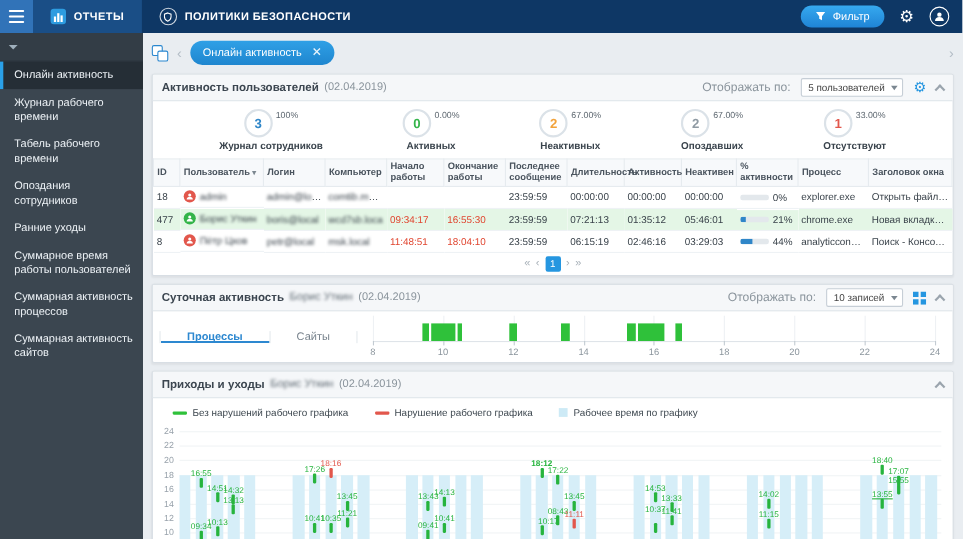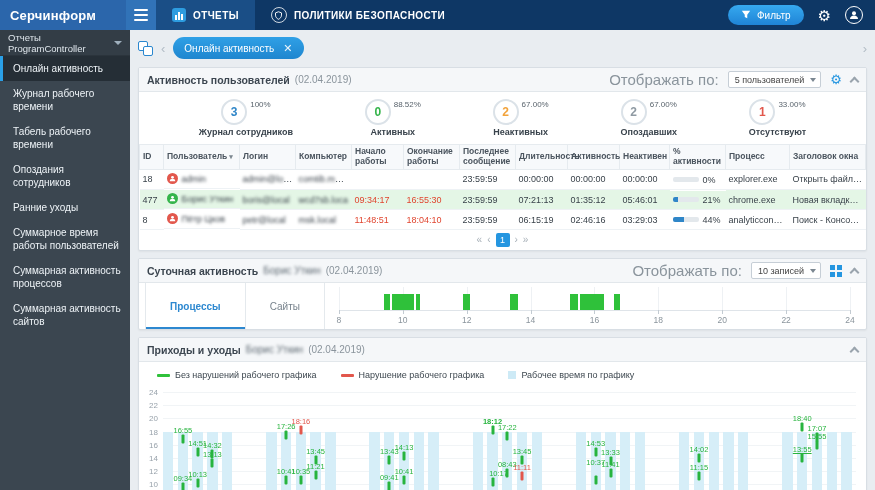--- a/index.html
+++ b/index.html
@@ -43,21 +43,21 @@
   .tab-pill { height: 22px; background: linear-gradient(#2fa0e6,#1f86cf); border-radius: 12px; color: #fff; font-size: 10px; display: flex; align-items: center; gap: 9px; padding: 0 11px; cursor: pointer; }
   .tab-close { font-size: 11px; line-height: 1; cursor: pointer; opacity: .9; }
 
   
   .panel { background: #fff; border: 1px solid #d8dee4; border-radius: 2px; box-shadow: 0 1px 2px rgba(0,0,0,.05); flex-shrink: 0; }
   .p-head { height: 24px; background: #f5f7f9; border-bottom: 1px solid #e2e7eb; display: flex; align-items: center; padding: 0 8px; gap: 5px; }
   .p-title { font-size: 10.5px; font-weight: bold; color: #3c4650; }
   .p-user { font-size: 10px; color: #5f6a73; filter: blur(1.6px); }
   .p-date { font-size: 10px; color: #8a949c; }
   .p-right { margin-left: auto; display: flex; align-items: center; gap: 9px; }
-  .disp-label { font-size: 15px; color: #8a949c; }
+  .disp-label { font-size: 11px; color: #8a949c; }
   .fake-select { position: relative; height: 17px; border: 1px solid #c6ced6; border-radius: 2px; background: #fff; font-size: 9px; color: #444; display: flex; align-items: center; padding: 0 16px 0 6px; cursor: pointer; }
   .fake-select .caret-down { position: absolute; right: 4px; top: 6px; border-top-color: #7b8791; border-left-width: 3.5px; border-right-width: 3.5px; }
   .p-gear { color: #2596e0; font-size: 13px; line-height: 1; cursor: pointer; }
   .chev-up { width: 7px; height: 7px; border-top: 2px solid #9aa4ad; border-right: 2px solid #9aa4ad; transform: rotate(-45deg); margin-top: 3px; cursor: pointer; }
 
   
   .summary { height: 52px; display: flex; align-items: center; justify-content: space-around; padding: 0 24px; }
   .sum-item { display: flex; flex-direction: column; align-items: center; }
   .sum-top { display: flex; align-items: flex-start; gap: 3px; }
   .sum-circle { width: 26px; height: 26px; border: 2px solid #dbe2e8; border-radius: 50%; display: flex; align-items: center; justify-content: center; }
@@ -77,21 +77,21 @@
   .time-violation { color: #e0452f; }
   .pct-cell { display: flex; align-items: center; gap: 4px; }
   .pct-track { width: 26px; height: 5px; background: #e3e8ec; border-radius: 2px; overflow: hidden; display: inline-block; }
   .pct-fill { display: block; height: 100%; background: #2f86c8; }
   .pagination { height: 20px; display: flex; align-items: center; justify-content: center; gap: 5px; font-size: 10px; color: #a7b0b8; }
   .page-box { width: 14px; height: 14px; background: #2596e0; color: #fff; border-radius: 2px; display: flex; align-items: center; justify-content: center; font-size: 9px; cursor: pointer; }
   .pg-arrow { cursor: pointer; line-height: 1; }
 
   
   .daily-body { height: 46px; display: flex; align-items: stretch; }
-  .d-tabs { display: flex; }
+  .d-tabs { display: flex; align-items: center; }
   .d-tab { padding: 0 24px; display: flex; align-items: center; font-size: 10px; color: #77828c; border-right: 1px solid #e4e9ed; cursor: pointer; }
   .d-tab:first-child { border-left: 1px solid #e4e9ed; margin-left: 6px; }
   .d-tab.active { color: #2d88d0; font-weight: bold; box-shadow: inset 0 -2px 0 #2d88d0; }
   .timeline { flex: 1; position: relative; margin: 0 16px 0 14px; }
   .tl-axis { position: absolute; left: 0; right: 0; top: 27px; height: 1px; background: #dfe4e9; }
   .tl-grid { position: absolute; top: 4px; height: 23px; width: 1px; background: #eef1f4; }
   .tl-tick { position: absolute; top: 27px; height: 4px; width: 1px; background: #c3cbd2; }
   .tl-label { position: absolute; top: 32px; transform: translateX(-50%); font-size: 8.5px; color: #8a949c; }
   .tl-seg { position: absolute; top: 11px; height: 16px; background: #2fc13a; min-width: 2px; }
 
@@ -111,21 +111,20 @@
   .a-marker.green { background: #27b43e; } .a-marker.red { background: #e2574c; }
   .a-time { position: absolute; transform: translate(-50%,-100%); font-size: 7.5px; white-space: nowrap; }
   .a-time.green { color: #27b43e; } .a-time.red { color: #e2574c; }
 </style>
 </head>
 <body>
 
 <div class="app">
 
   <div class="header">
-    <div class="logo">Серчинформ</div>
     <div class="hamburger">
         <span></span>
         <span></span>
         <span></span>
       </div>
     <div class="nav">
         <div class="nav-tab active">
           <span class="nav-ic reports">
             <span></span>
             <span></span>
@@ -155,21 +154,20 @@
           <circle cx="5" cy="3.3" r="2" fill="#fff"></circle>
           <path d="M1 9c0-2.3 1.8-3.5 4-3.5S9 6.7 9 9z" fill="#fff"></path>
         </svg>
     </div>
   </div>
 
   <div class="main">
 
     <div class="sidebar">
       <div class="sb-selector">
-        <span>Отчеты ProgramController</span>
         <span class="caret-down"></span>
       </div>
       <div>
           <div class="sb-item active">Онлайн активность</div>
           <div class="sb-item">Журнал рабочего времени</div>
           <div class="sb-item">Табель рабочего времени</div>
           <div class="sb-item">Опоздания сотрудников</div>
           <div class="sb-item">Ранние уходы</div>
           <div class="sb-item">Суммарное время работы пользователей</div>
           <div class="sb-item">Суммарная активность процессов</div>
@@ -215,21 +213,21 @@
                 </div>
                 <div class="sum-pct">100%</div>
               </div>
               <div class="sum-label">Журнал сотрудников</div>
             </div>
             <div class="sum-item">
               <div class="sum-top">
                 <div class="sum-circle">
                   <div class="sum-value" style="color: rgb(52, 180, 74);">0</div>
                 </div>
-                <div class="sum-pct">88.52%</div>
+                <div class="sum-pct">0.00%</div>
               </div>
               <div class="sum-label">Активных</div>
             </div>
             <div class="sum-item">
               <div class="sum-top">
                 <div class="sum-circle">
                   <div class="sum-value" style="color: rgb(242, 163, 60);">2</div>
                 </div>
                 <div class="sum-pct">67.00%</div>
               </div>

